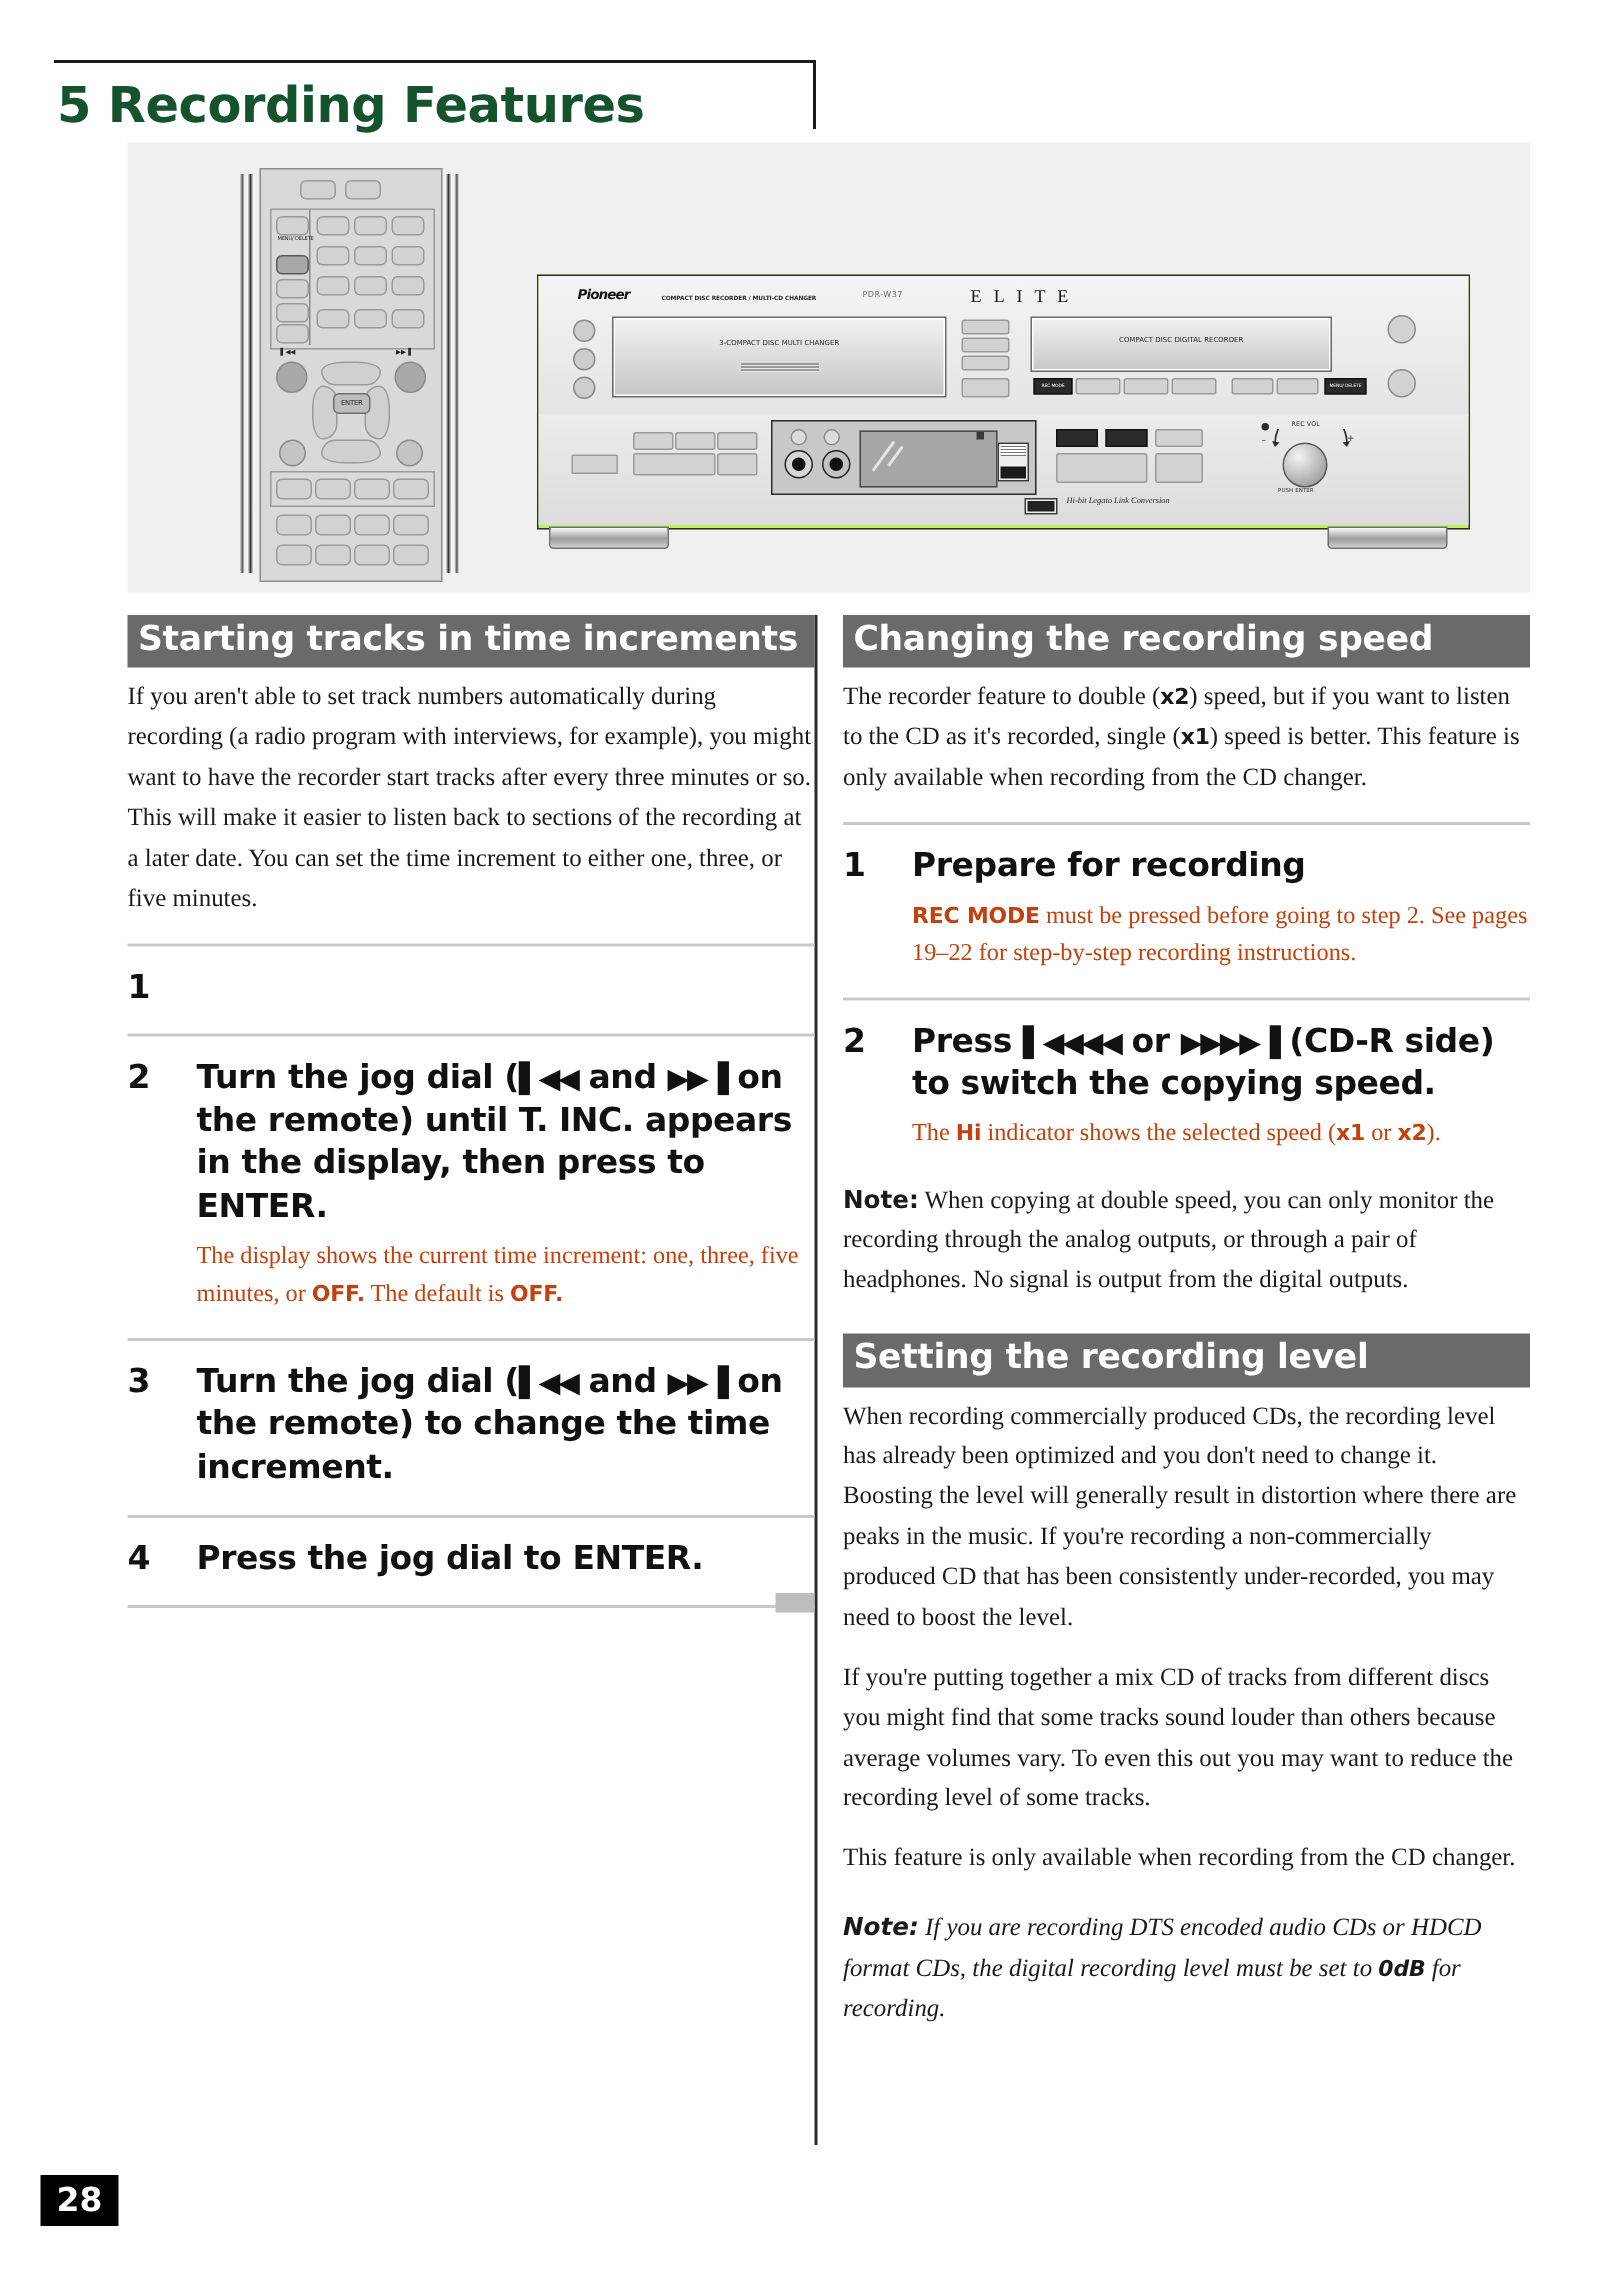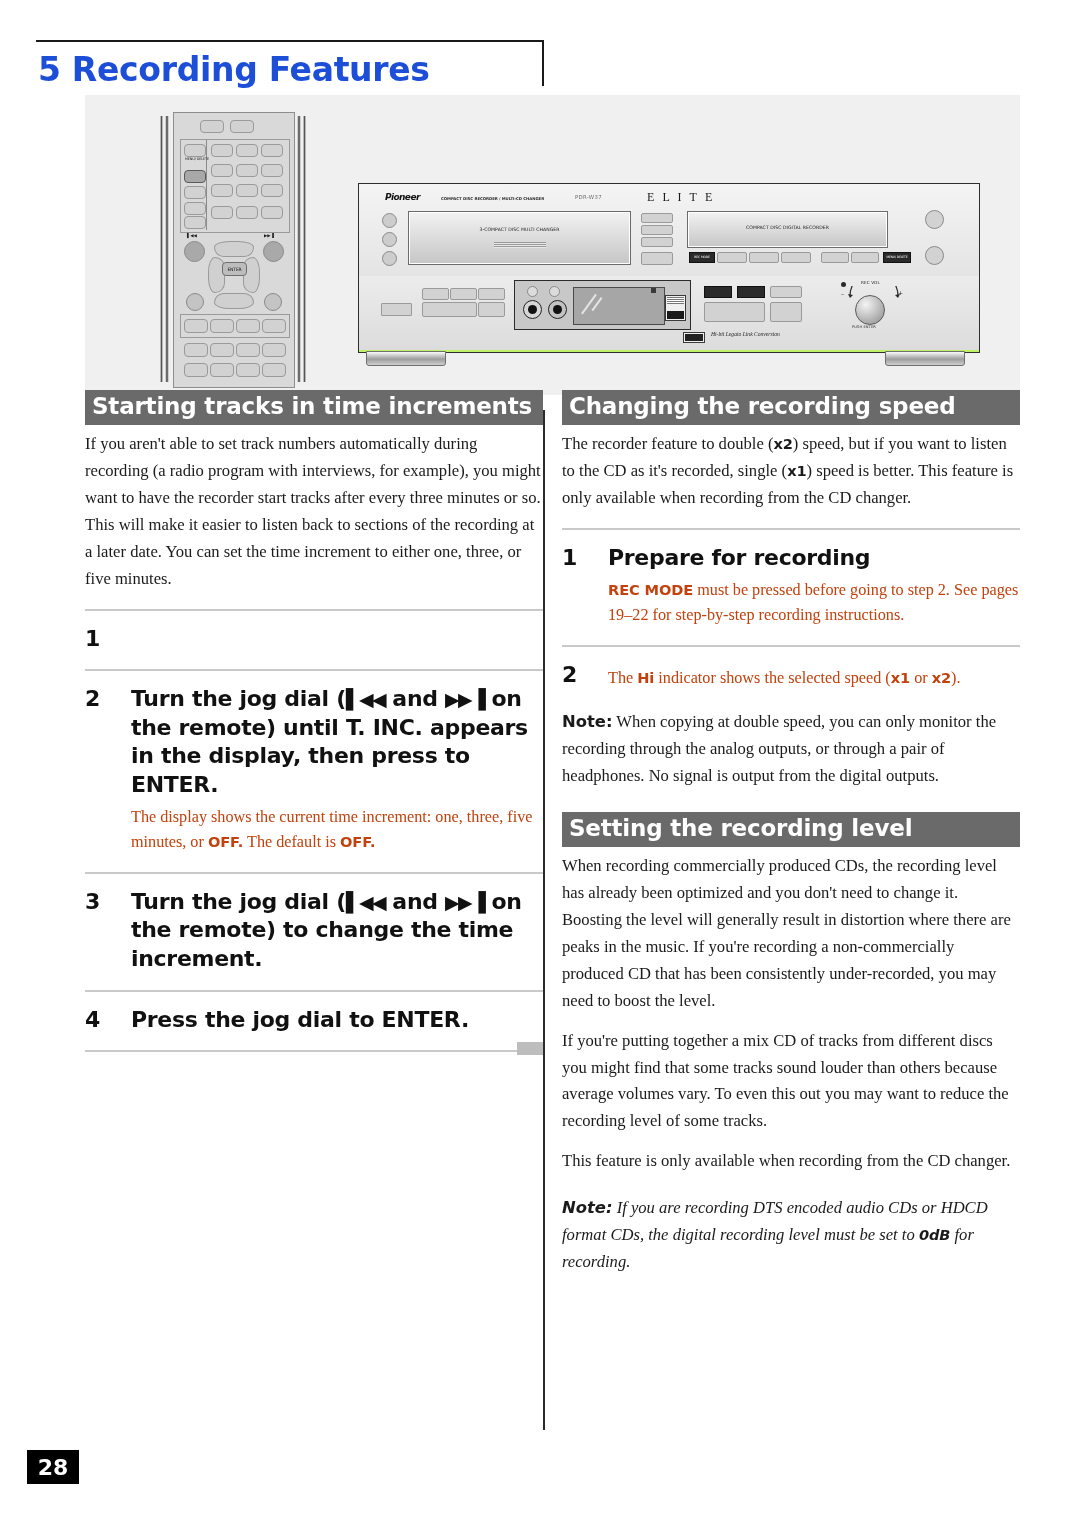--- a/index.html
+++ b/index.html
@@ -21,21 +21,21 @@
     left: 36px;
     top: 40px;
     width: 508px;
     border-top: 2px solid #1a1a1a;
   }
   .chapter-title {
     font-family: "DejaVu Sans", sans-serif;
     font-weight: bold;
     font-size: 33px;
     letter-spacing: -0.3px;
-    color: #1d4ed8;
+    color: #14532d;
     padding: 8px 0 4px 2px;
     white-space: nowrap;
   }
   .title-rule-tick {
     position: absolute;
     left: 506px;
     top: -2px;
     width: 2px;
     height: 46px;
     background: #1a1a1a;
@@ -297,21 +297,21 @@
     position: absolute;
     height: 13px;
     background: linear-gradient(to bottom,#fafafa,#9d9d9d 55%,#cfcfcf);
     border: 1px solid #6f6f6f;
     border-radius: 0 0 3px 3px;
   }
 
   
   .col {
     position: absolute;
-    top: 390px;
+    top: 410px;
     width: 458px;
   }
   .col-left  { left: 85px; }
   .col-right { left: 562px; }
   .col-divider {
     position: absolute;
     left: 543px;
     top: 410px;
     width: 1.5px;
     height: 1020px;
@@ -649,20 +649,21 @@
       <div class="step-title">Prepare for recording</div>
       <div class="step-sub"><span class="sans-b">REC MODE</span><span> must be pressed before going to step 2. See pages 19–22 for step-by-step recording instructions.</span></div>
     </div>
   </div>
 
   <hr class="rule">
 
   <div class="step">
     <div class="step-num">2</div>
     <div class="step-body">
+      <div class="step-title"><span>Press </span><span class="arrows">▌◀◀◀◀</span><span> or </span><span class="arrows">▶▶▶▶▐</span><span> (CD-R side) to switch the copying speed.</span></div>
       <div class="step-sub"><span>The </span><span class="sans-b">Hi</span><span> indicator shows the selected speed (</span><span class="sans-b">x1</span><span> or </span><span class="sans-b">x2</span><span>).</span></div>
     </div>
   </div>
 
   <p class="body" style="margin-top:18px;"><span class="note-lbl">Note:</span><span> When copying at double speed, you can only monitor the recording through the analog outputs, or through a pair of headphones. No signal is output from the digital outputs.</span></p>
 
   <div class="sec-header" style="margin-top:22px;">Setting the recording level</div>
 
   <p class="body">When recording commercially produced CDs, the recording level has already been optimized and you don't need to change it. Boosting the level will generally result in distortion where there are peaks in the music. If you're recording a non-commercially produced CD that has been consistently under-recorded, you may need to boost the level.</p>
   <p class="body">If you're putting together a mix CD of tracks from different discs you might find that some tracks sound louder than others because  average volumes vary. To even this out you may want to reduce the recording level of some tracks.</p>

